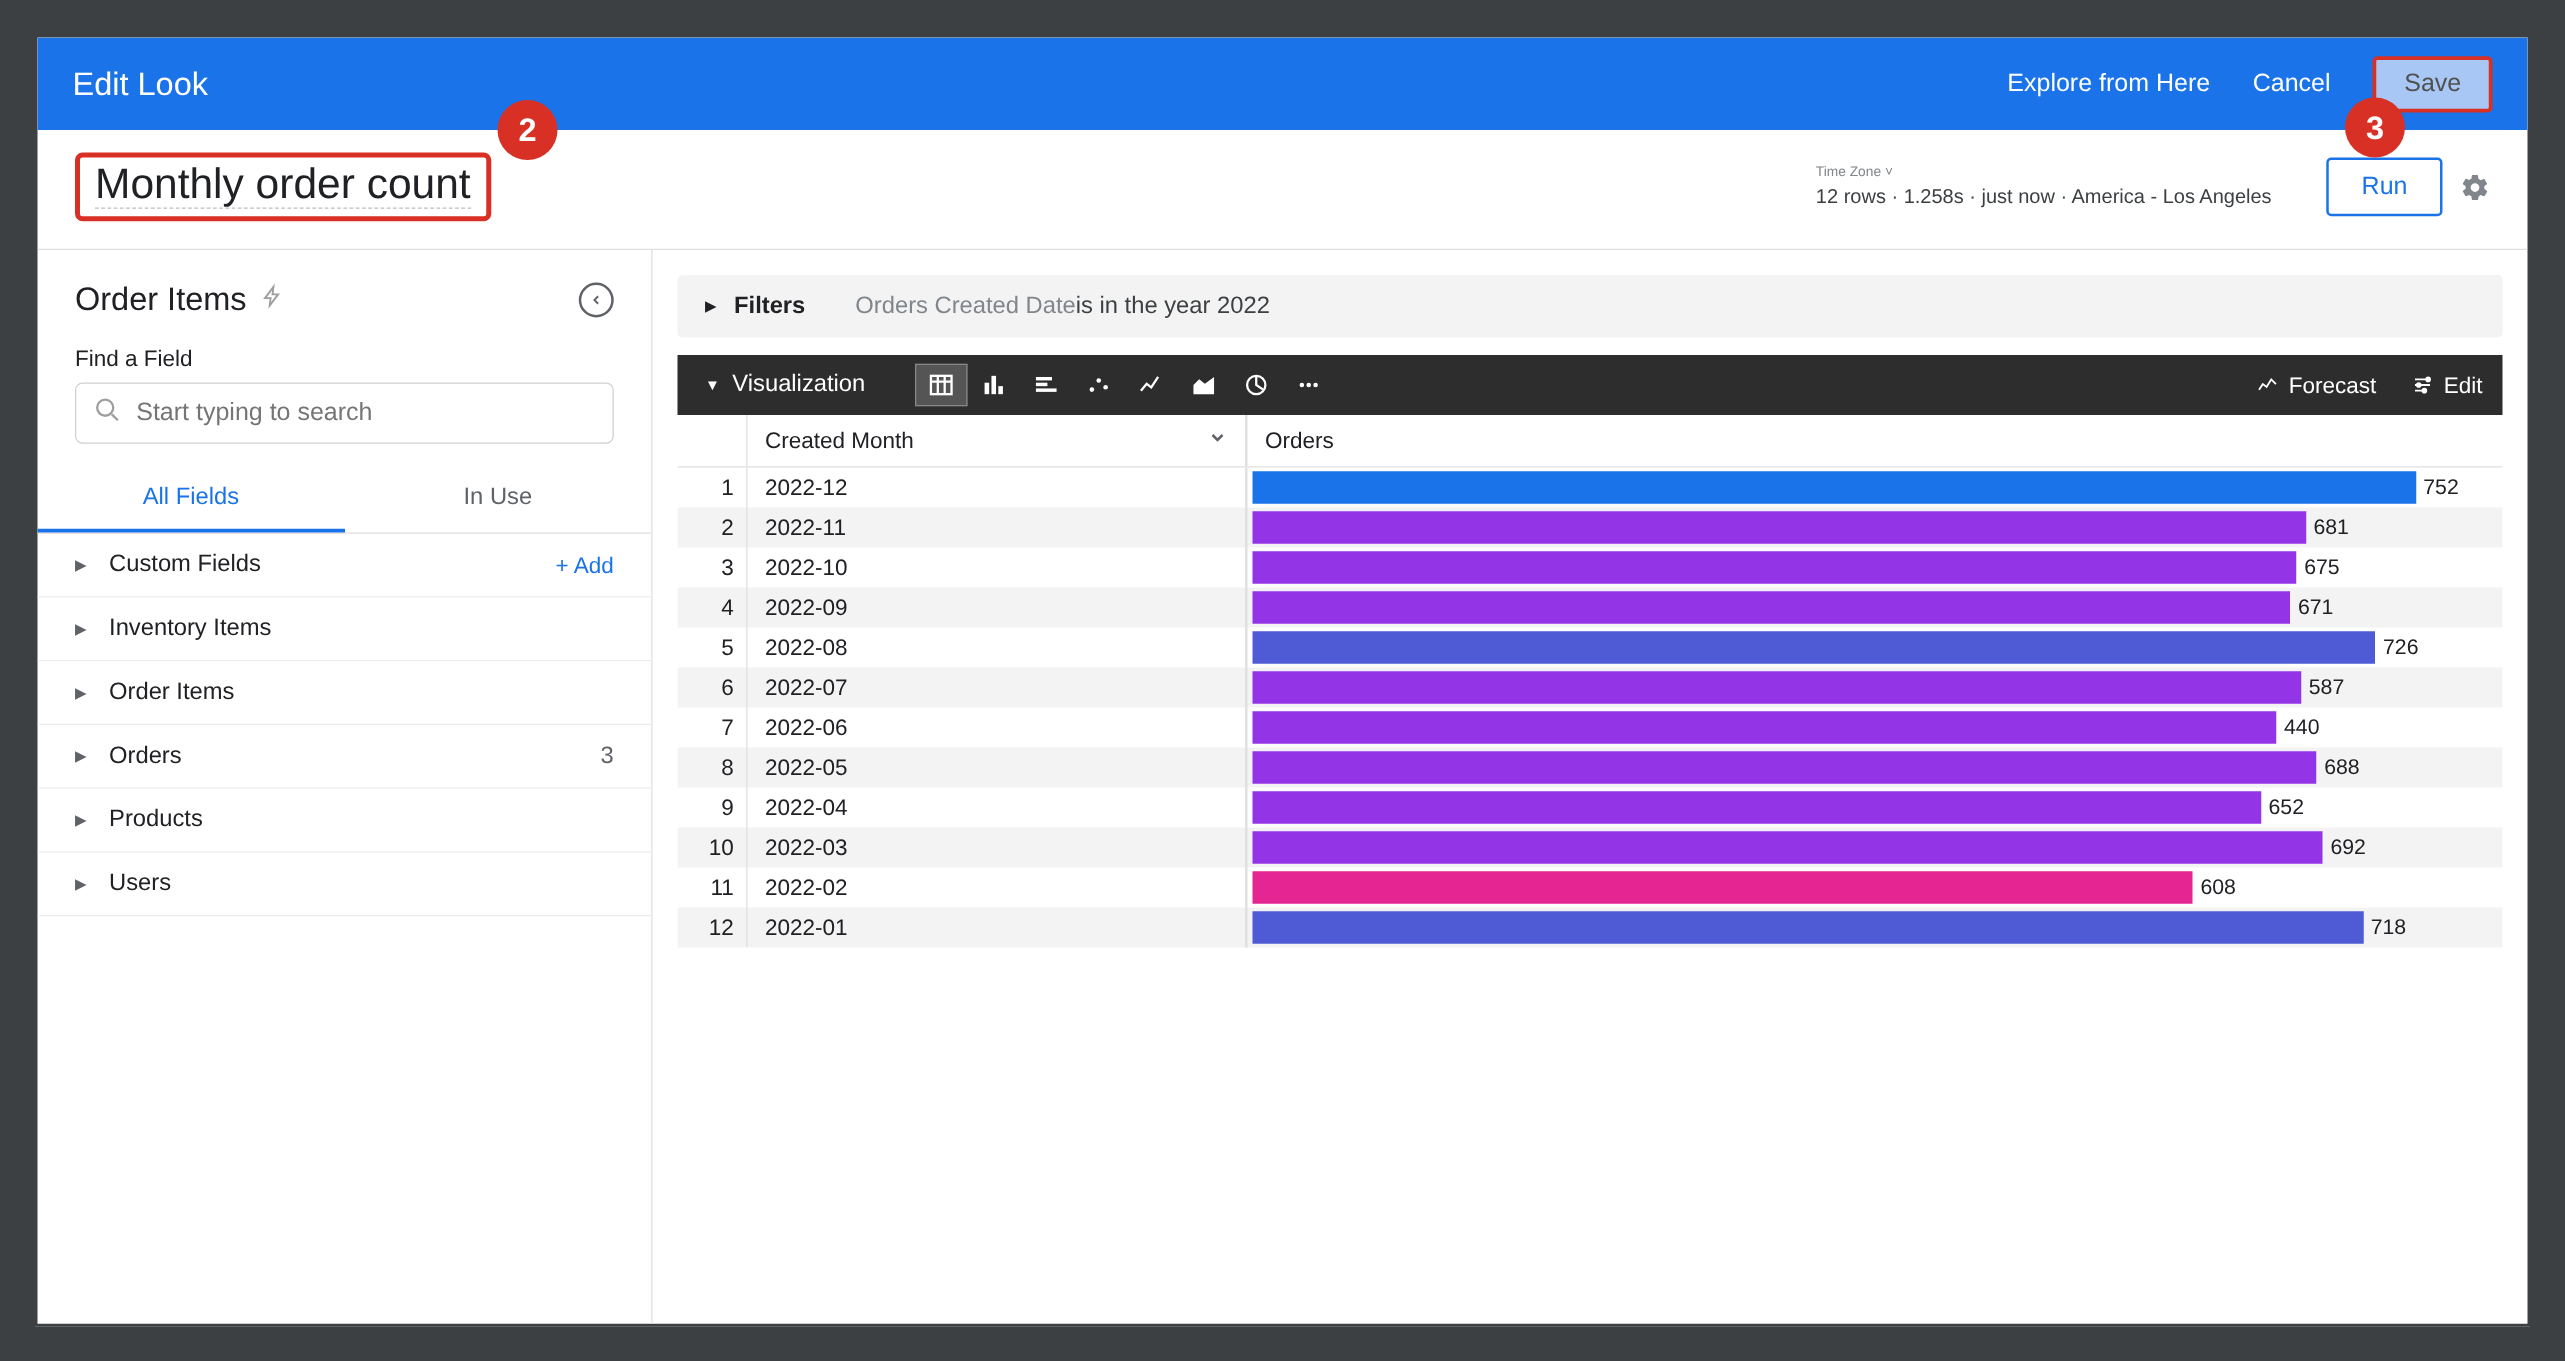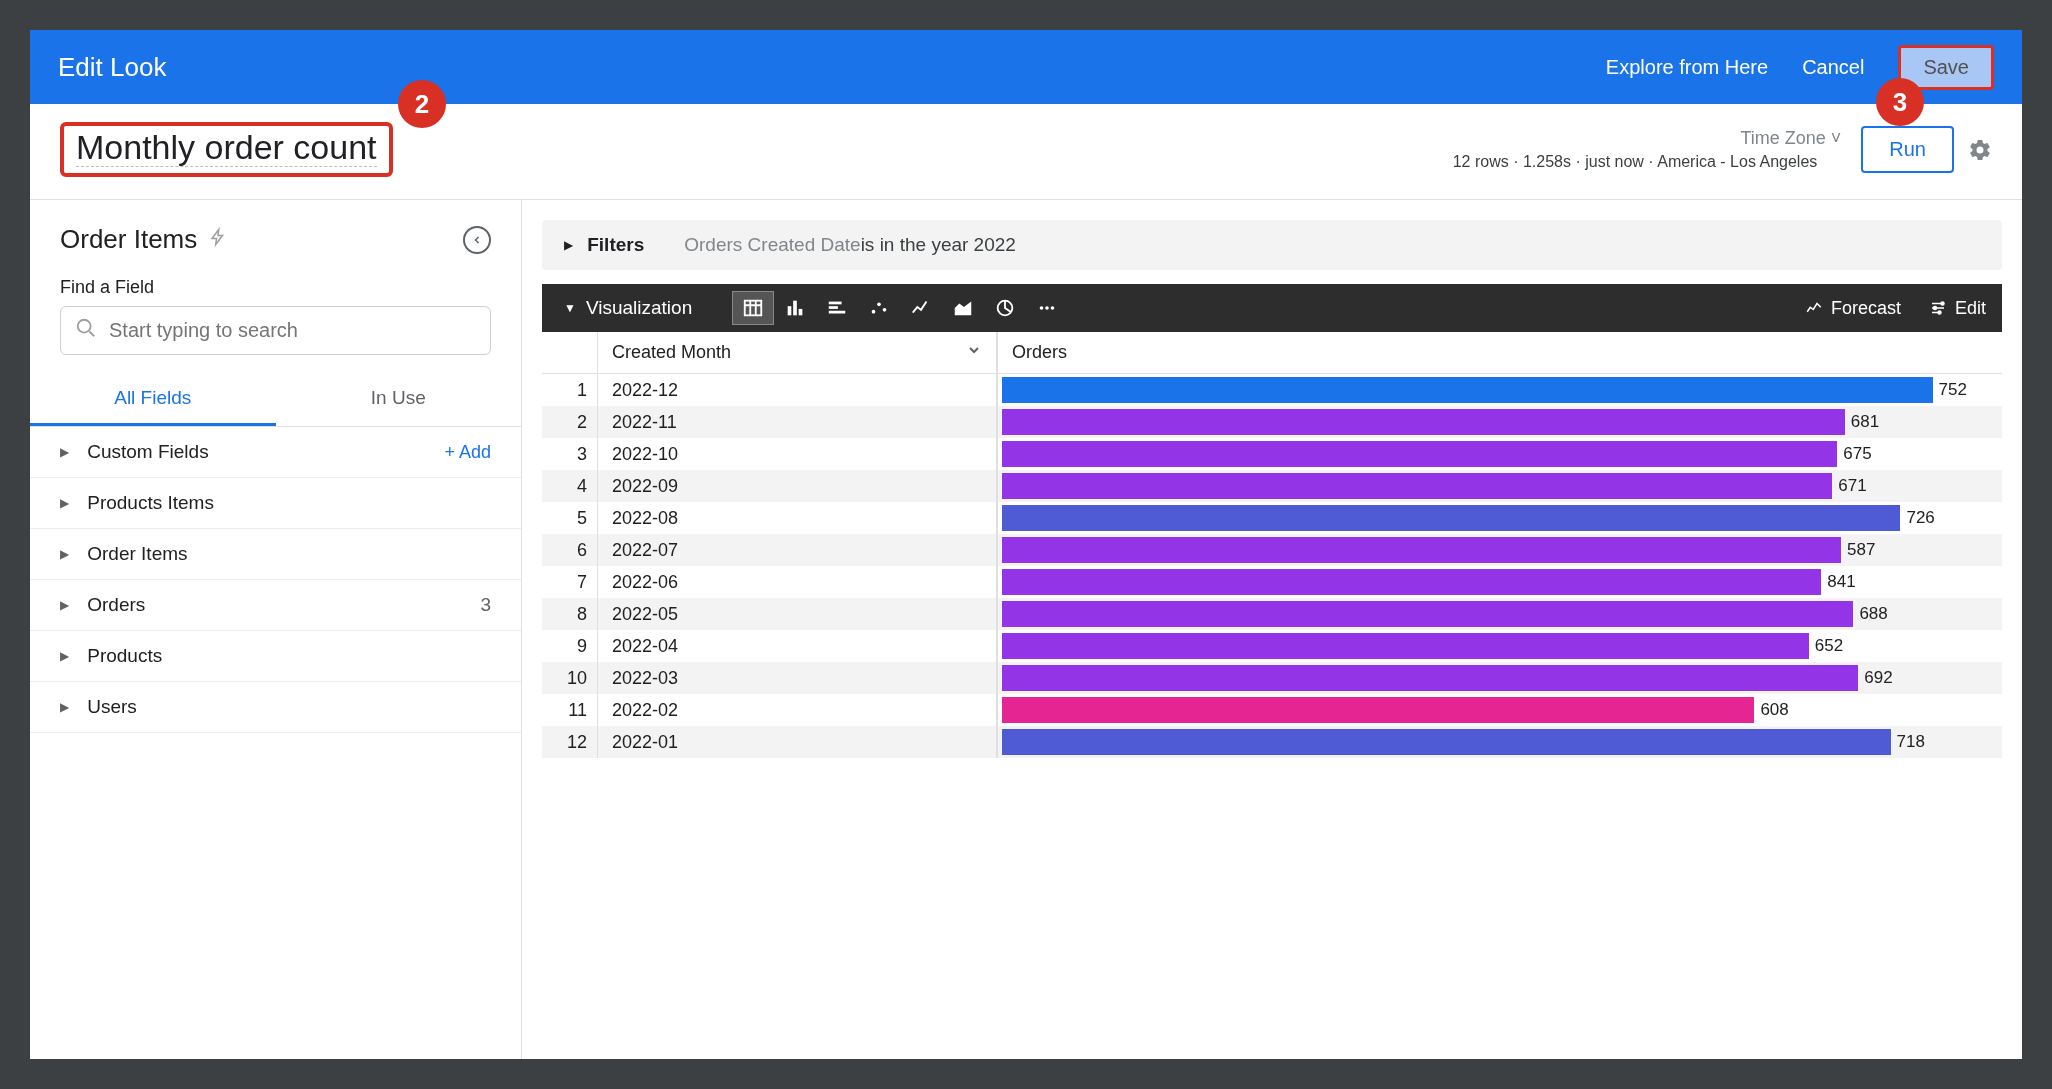--- a/index.html
+++ b/index.html
@@ -66,24 +66,24 @@
     border-bottom: 1px dashed #bdbdbd;
   }
   .header-row .spacer { flex: 1; }
   .status-text {
     font-size: 16px;
     color: #3c4043;
     margin-right: 24px;
     text-align: right;
   }
   .tz-label {
-    font-size: 18px;
+    font-size: 11px;
     color: #80868b;
     display: block;
-    text-align: right;
+    text-align: left;
     margin-bottom: 2px;
   }
   .status-block { text-align: right; margin-right: 20px; }
   .run-btn {
     border: 2px solid #1a73e8;
     color: #1a73e8;
     background: #fff;
     padding: 10px 26px;
     border-radius: 4px;
     font-size: 20px;
@@ -361,21 +361,21 @@
         <div class="tab">In Use</div>
       </div>
 
       <div class="field-group">
         <span class="caret">▶</span>
         <span>Custom Fields</span>
         <span class="add-link">+  Add</span>
       </div>
       <div class="field-group">
         <span class="caret">▶</span>
-        <span>Products Items</span>
+        <span>Inventory Items</span>
       </div>
       <div class="field-group">
         <span class="caret">▶</span>
         <span>Order Items</span>
       </div>
       <div class="field-group">
         <span class="caret">▶</span>
         <span>Orders</span>
         <span class="count-badge">3</span>
       </div>
@@ -532,21 +532,21 @@
               <div class="bar-cell">
                 <div class="bar" style="width:84.75%;background:#9334e6;"></div>
                 <span class="bar-val">587</span>
               </div>
             </div>
             <div class="data-row">
               <div class="col-idx">7</div>
               <div class="col-month">2022-06</div>
               <div class="bar-cell">
                 <div class="bar" style="width:82.75%;background:#9334e6;"></div>
-                <span class="bar-val">841</span>
+                <span class="bar-val">440</span>
               </div>
             </div>
             <div class="data-row">
               <div class="col-idx">8</div>
               <div class="col-month">2022-05</div>
               <div class="bar-cell">
                 <div class="bar" style="width:86%;background:#9334e6;"></div>
                 <span class="bar-val">688</span>
               </div>
             </div>

